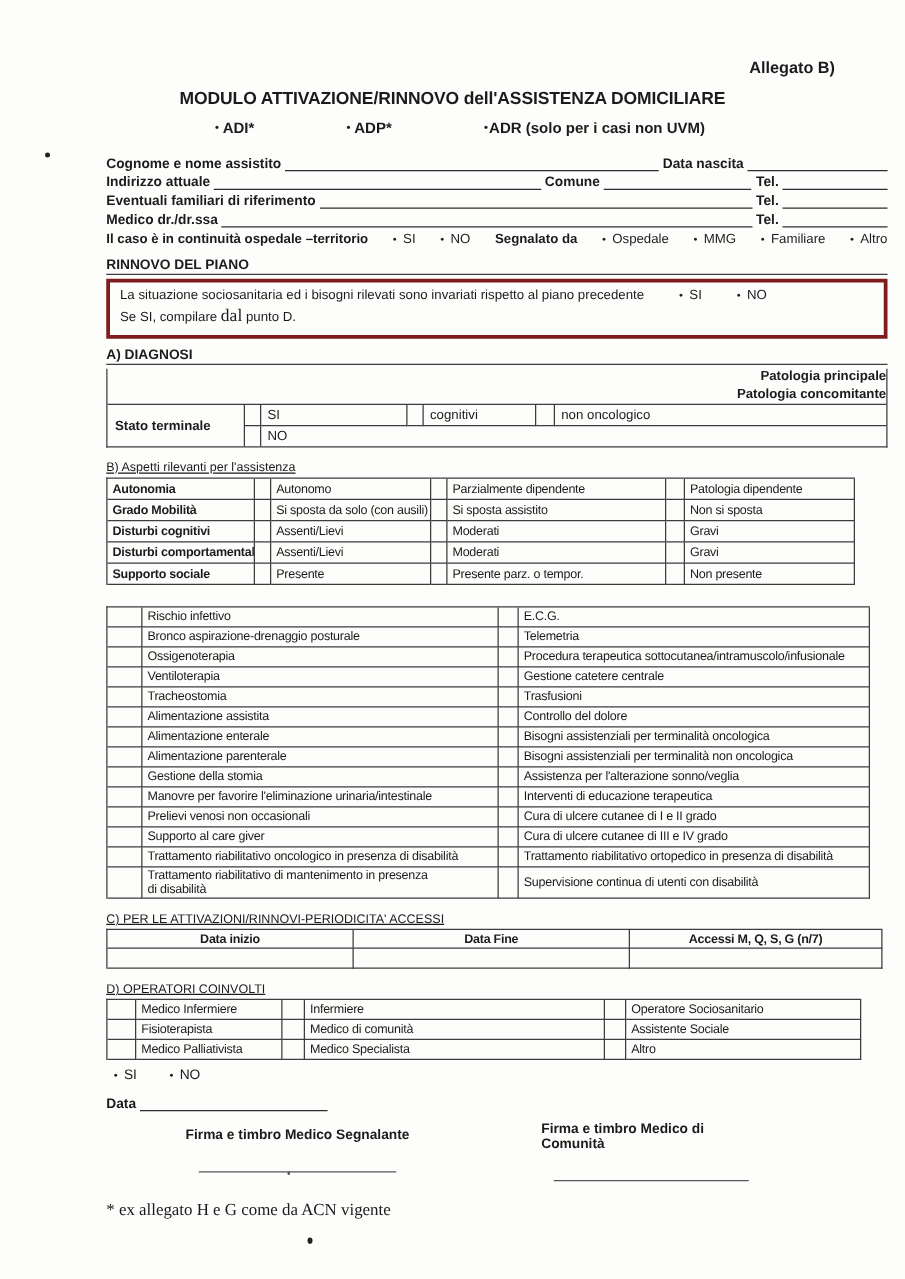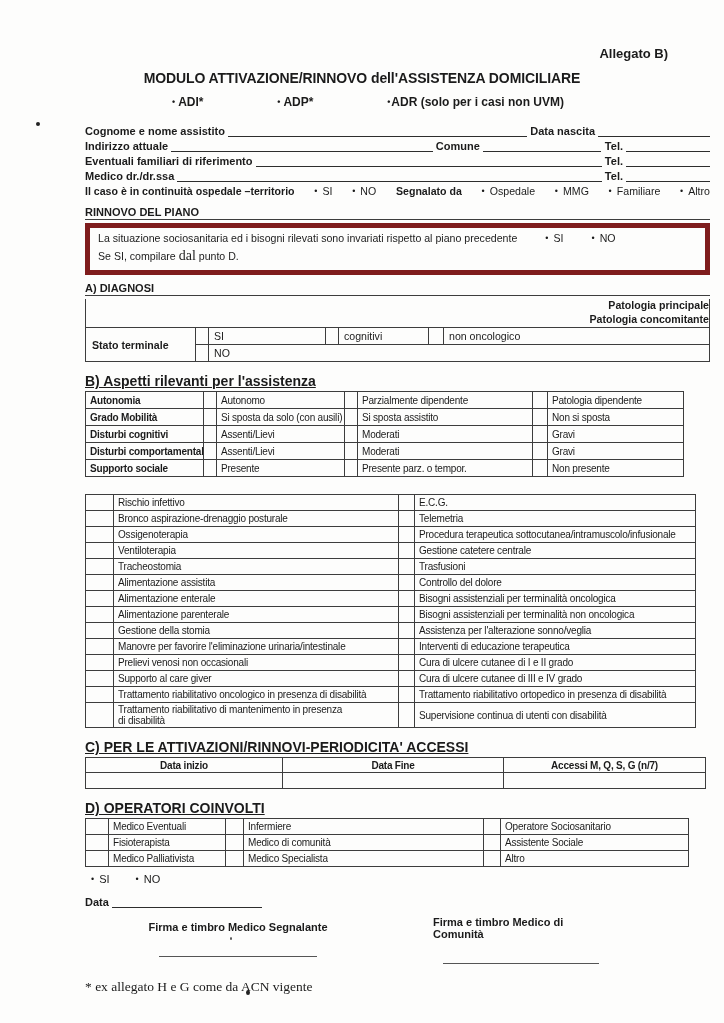--- a/index.html
+++ b/index.html
@@ -20,35 +20,35 @@
   .w115 { width:112px; } .w120 { width:118px; } .w85 { width:84px; }
 
   .cont { display:flex; align-items:flex-end; height:15px; font-size:10.6px; justify-content:space-between; white-space:nowrap; }
   .bold { font-weight:bold; }
   .opt { display:flex; align-items:center; gap:5px; font-weight:normal; }
   .b { font-size:9px; }
 
   .hline { display:flex; align-items:flex-end; border-bottom:1px solid #3d3d3d; font-weight:bold; font-size:11px; padding-bottom:1px; }
   .mt-rinnovo { margin-top:9px; } .mt-a { margin-top:7px; } .mt-c { margin-top:13px; }
 
-  .rbox { border:5px solid #7f1d1d; margin-top:3px; padding:4px 8px 6px; font-size:10.6px; }
+  .rbox { border:3px solid #7f1d1d; margin-top:3px; padding:4px 8px 6px; font-size:10.6px; }
   .rline1 { display:flex; align-items:center; gap:28px; white-space:nowrap; }
   .dal { font-family:"Liberation Serif", serif; font-size:14px; }
   .rline2 { margin-top:4px; }
 
   .abox { border:1px solid #3d3d3d; border-top:none; }
   .arow { display:flex; align-items:flex-end; height:14px; padding-left:6px; font-size:10.6px; font-weight:bold; white-space:nowrap;flex-direction:column; }
   .arow .fill.short { margin-right:65px; }
   .stato { display:grid; grid-template-columns:110px 13px 117px 13px 90px 15px 1fr; border-top:1px solid #3d3d3d; font-size:10.6px; }
   .st { display:flex; align-items:center; padding:0 5px; height:16px; }
   .st-label { grid-row:1/3; grid-column:1; display:flex; align-items:center; padding-left:6px; font-weight:bold; border-right:1px solid #3d3d3d; }
   .br { border-right:1px solid #3d3d3d; } .bb { border-bottom:1px solid #3d3d3d; }
   .no-cell { grid-column:3/8; }
 
-  .sechdr { margin-top:11px; font-size:14px; font-weight:bold; text-decoration:underline; }
+  .sechdr { margin-top:11px; font-size:10px; font-weight:normal; text-decoration:underline; }
 
   .gtable { display:grid; border-top:1px solid #3d3d3d; border-left:1px solid #3d3d3d; font-size:10px; letter-spacing:-0.2px; margin-top:2px; }
   .gcell { border-right:1px solid #3d3d3d; border-bottom:1px solid #3d3d3d; display:flex; align-items:center; padding:0 4px; min-height:15px; white-space:nowrap; overflow:hidden; }
   .lab { font-weight:bold; }
 
   .btable { grid-template-columns:118px 13px 128px 13px 175px 15px 1fr; width:598px; }
   .btable .gcell { min-height:16px; }
 
   .ptable { grid-template-columns:28px 285px 16px 1fr; width:610px; margin-top:17px; font-size:10px; }
   .wrapcell { white-space:normal; line-height:11px; padding-top:1px; padding-bottom:1px; }
@@ -332,21 +332,21 @@
       <div class="gcell chead">Data Fine</div>
       <div class="gcell chead">Accessi M, Q, S, G (n/7)</div>
       <div class="gcell cempty"></div>
       <div class="gcell cempty"></div>
       <div class="gcell cempty"></div>
     </div>
 
     <div class="sechdr mt-c">D) OPERATORI COINVOLTI</div>
     <div class="gtable dtable">
       <div class="gcell"></div>
-      <div class="gcell">Medico Eventuali</div>
+      <div class="gcell">Medico Infermiere</div>
       <div class="gcell"></div>
       <div class="gcell">Infermiere</div>
       <div class="gcell"></div>
       <div class="gcell">Operatore Sociosanitario</div>
 
       <div class="gcell"></div>
       <div class="gcell">Fisioterapista</div>
       <div class="gcell"></div>
       <div class="gcell">Medico di comunità</div>
       <div class="gcell"></div>

